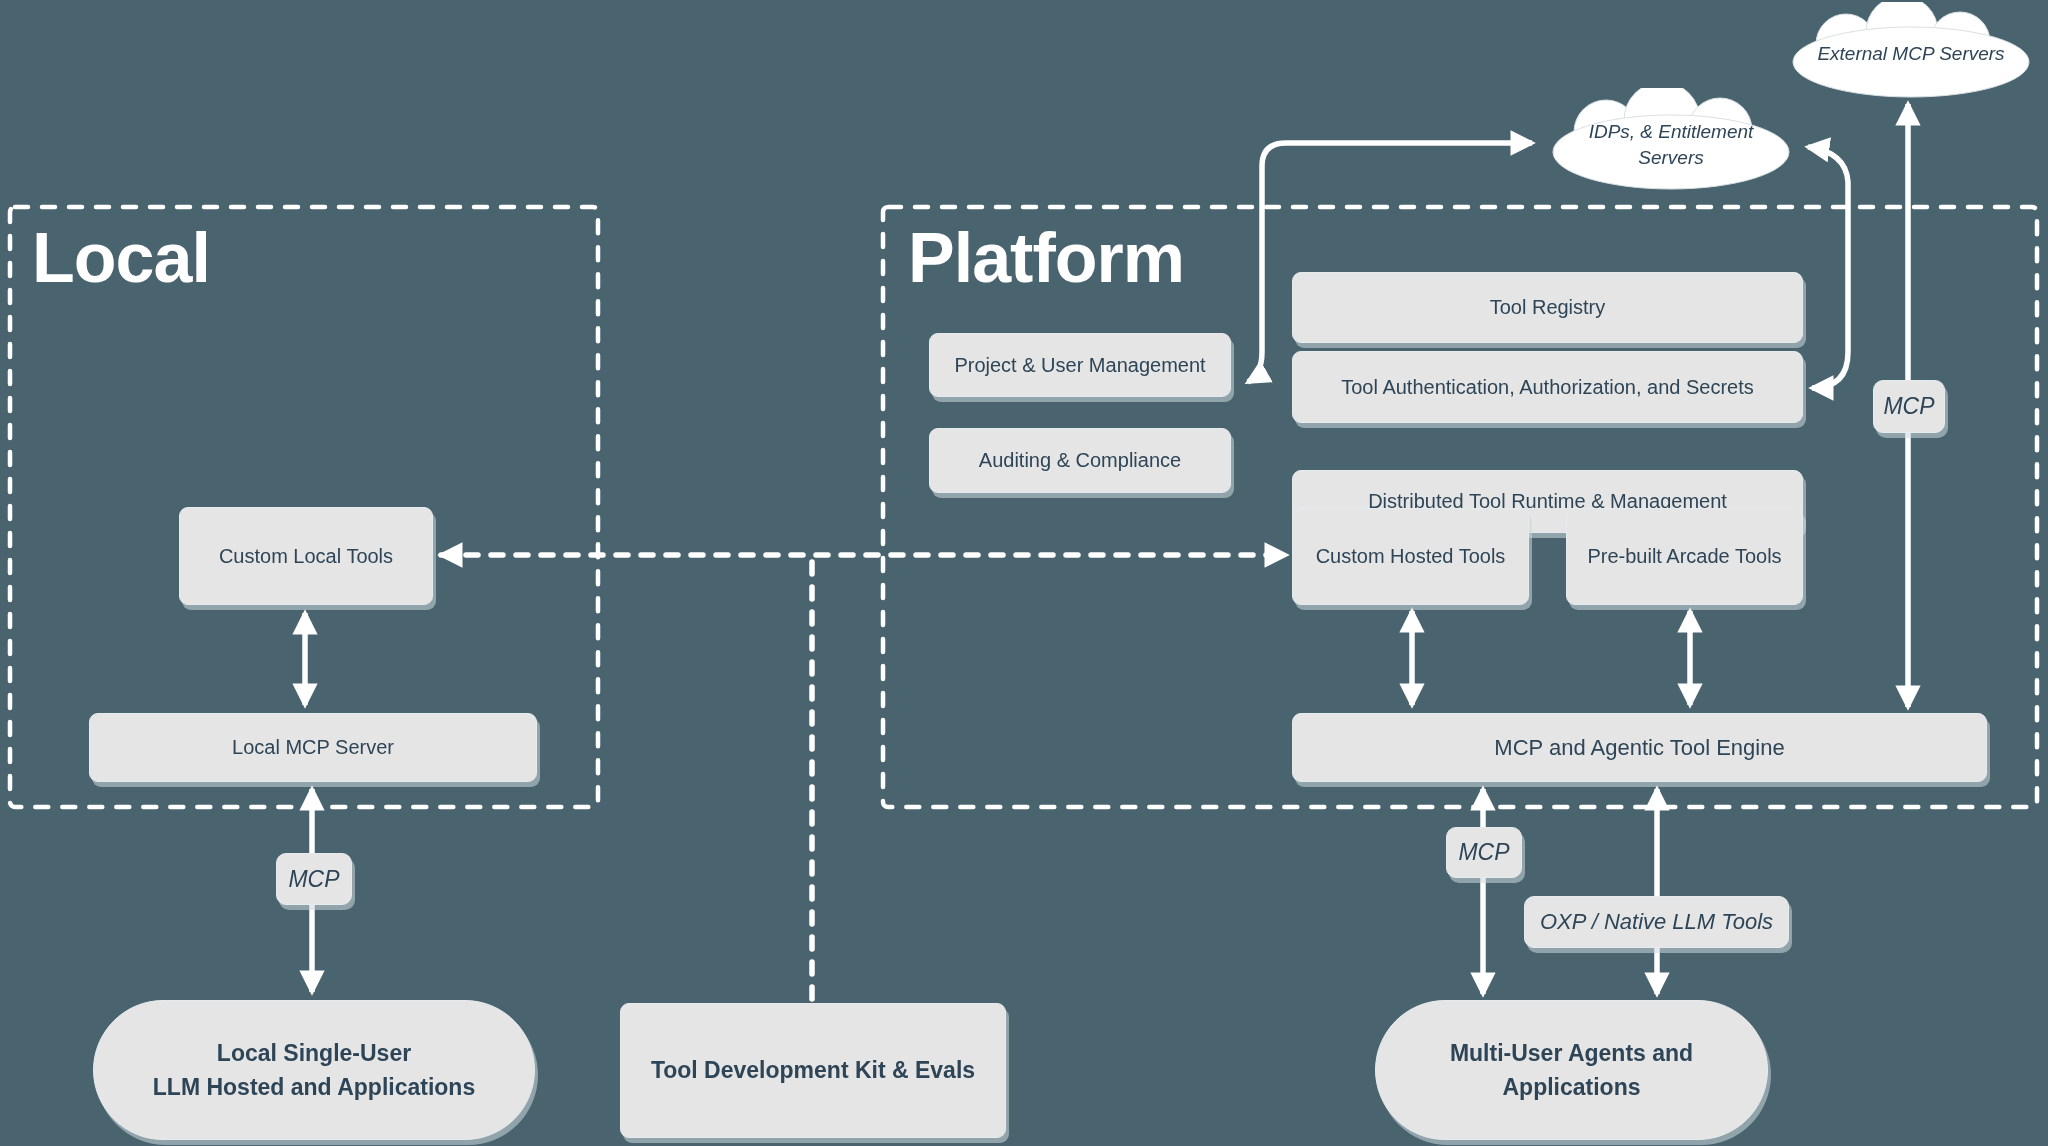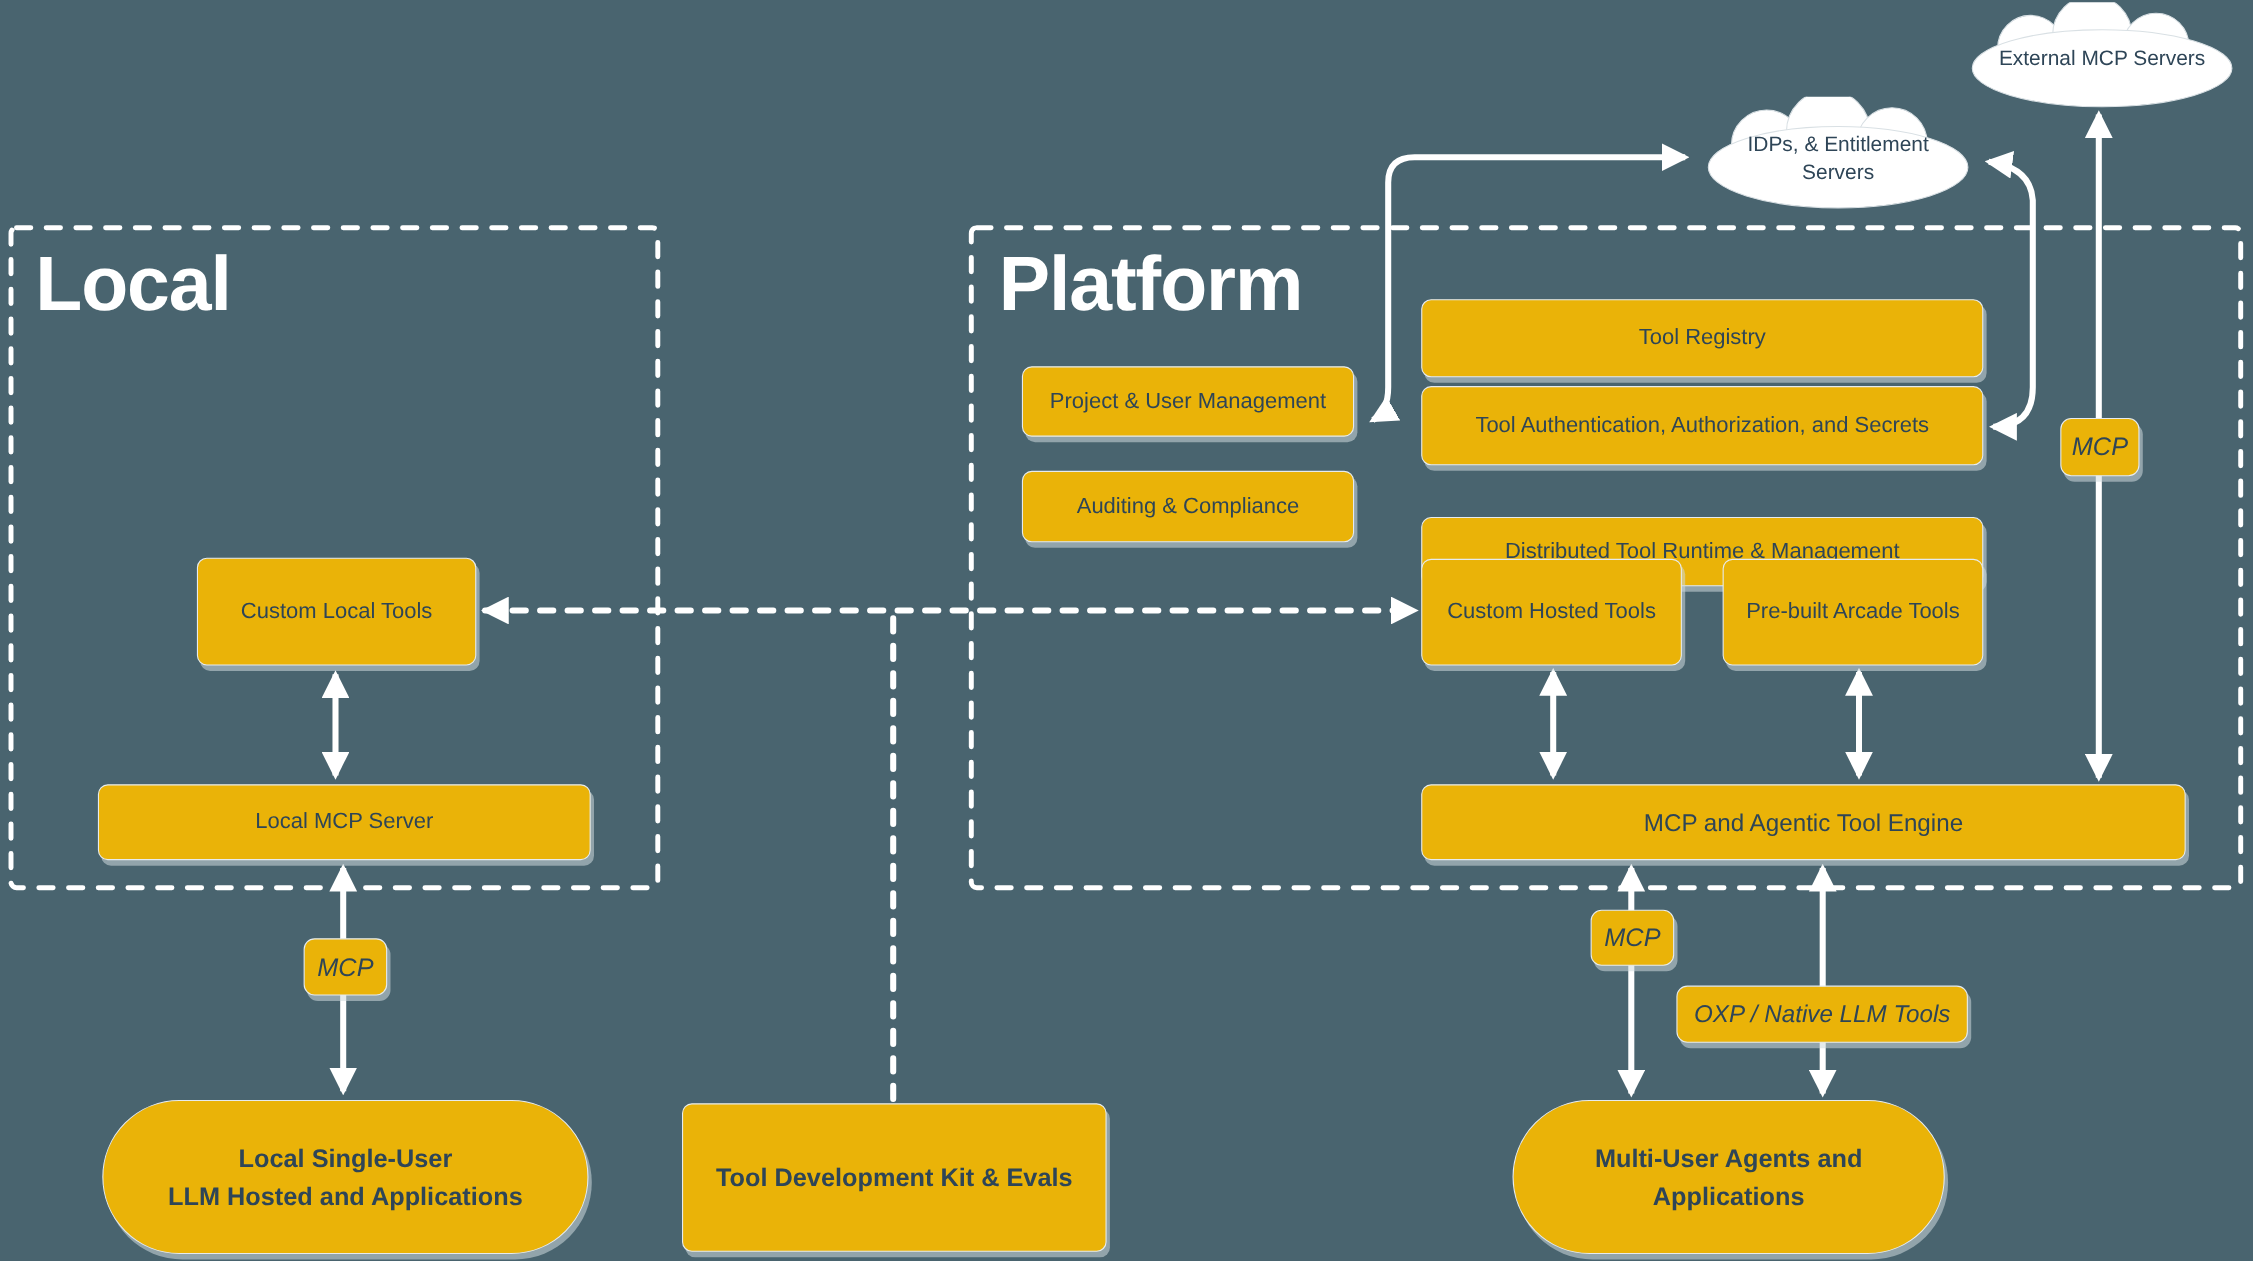--- a/index.html
+++ b/index.html
@@ -6,40 +6,40 @@
   .stage{
     position:relative;width:2048px;height:1146px;overflow:hidden;
     background:#49646f;
     font-family:"Liberation Sans", sans-serif;
     color:#2e4557;
   }
   .layer{position:absolute;left:0;top:0;width:2048px;height:1146px;}
   svg{display:block;}
   .node{
     position:absolute;
-    background:#eab308;
+    background:#e5e5e5;
     border:1px solid #e6ebee;
     border-radius:9px;
     box-shadow:3px 5px 0 0 rgba(206,216,221,.55);
     display:flex;align-items:center;justify-content:center;text-align:center;
     font-size:20px;line-height:1.25;color:#2e4557;
     z-index:2;
   }
   .node.bold{font-weight:700;font-size:23px;}
   .node.stadium{border-radius:70px;font-weight:700;font-size:23px;line-height:1.5;}
   .node.tag{font-style:italic;font-weight:500;font-size:23px;border-radius:10px;}
   .frame-title{
     position:absolute;z-index:3;
     color:#ffffff;font-size:70px;font-weight:700;letter-spacing:-1px;
   }
   .cloud{position:absolute;z-index:2;}
   .cloud .cloud-text{
     position:absolute;left:0;right:0;top:0;bottom:0;
     display:flex;flex-direction:column;align-items:center;justify-content:center;
-    font-weight:500;font-size:19px;line-height:1.35;color:#2e4557;
+    font-style:italic;font-weight:500;font-size:19px;line-height:1.35;color:#2e4557;
     padding-top:10px;
   }
 </style>
 </head>
 <body>
 
 <div class="stage">
 
   <svg class="layer" width="2048" height="1146" viewBox="0 0 2048 1146">
     <defs>

